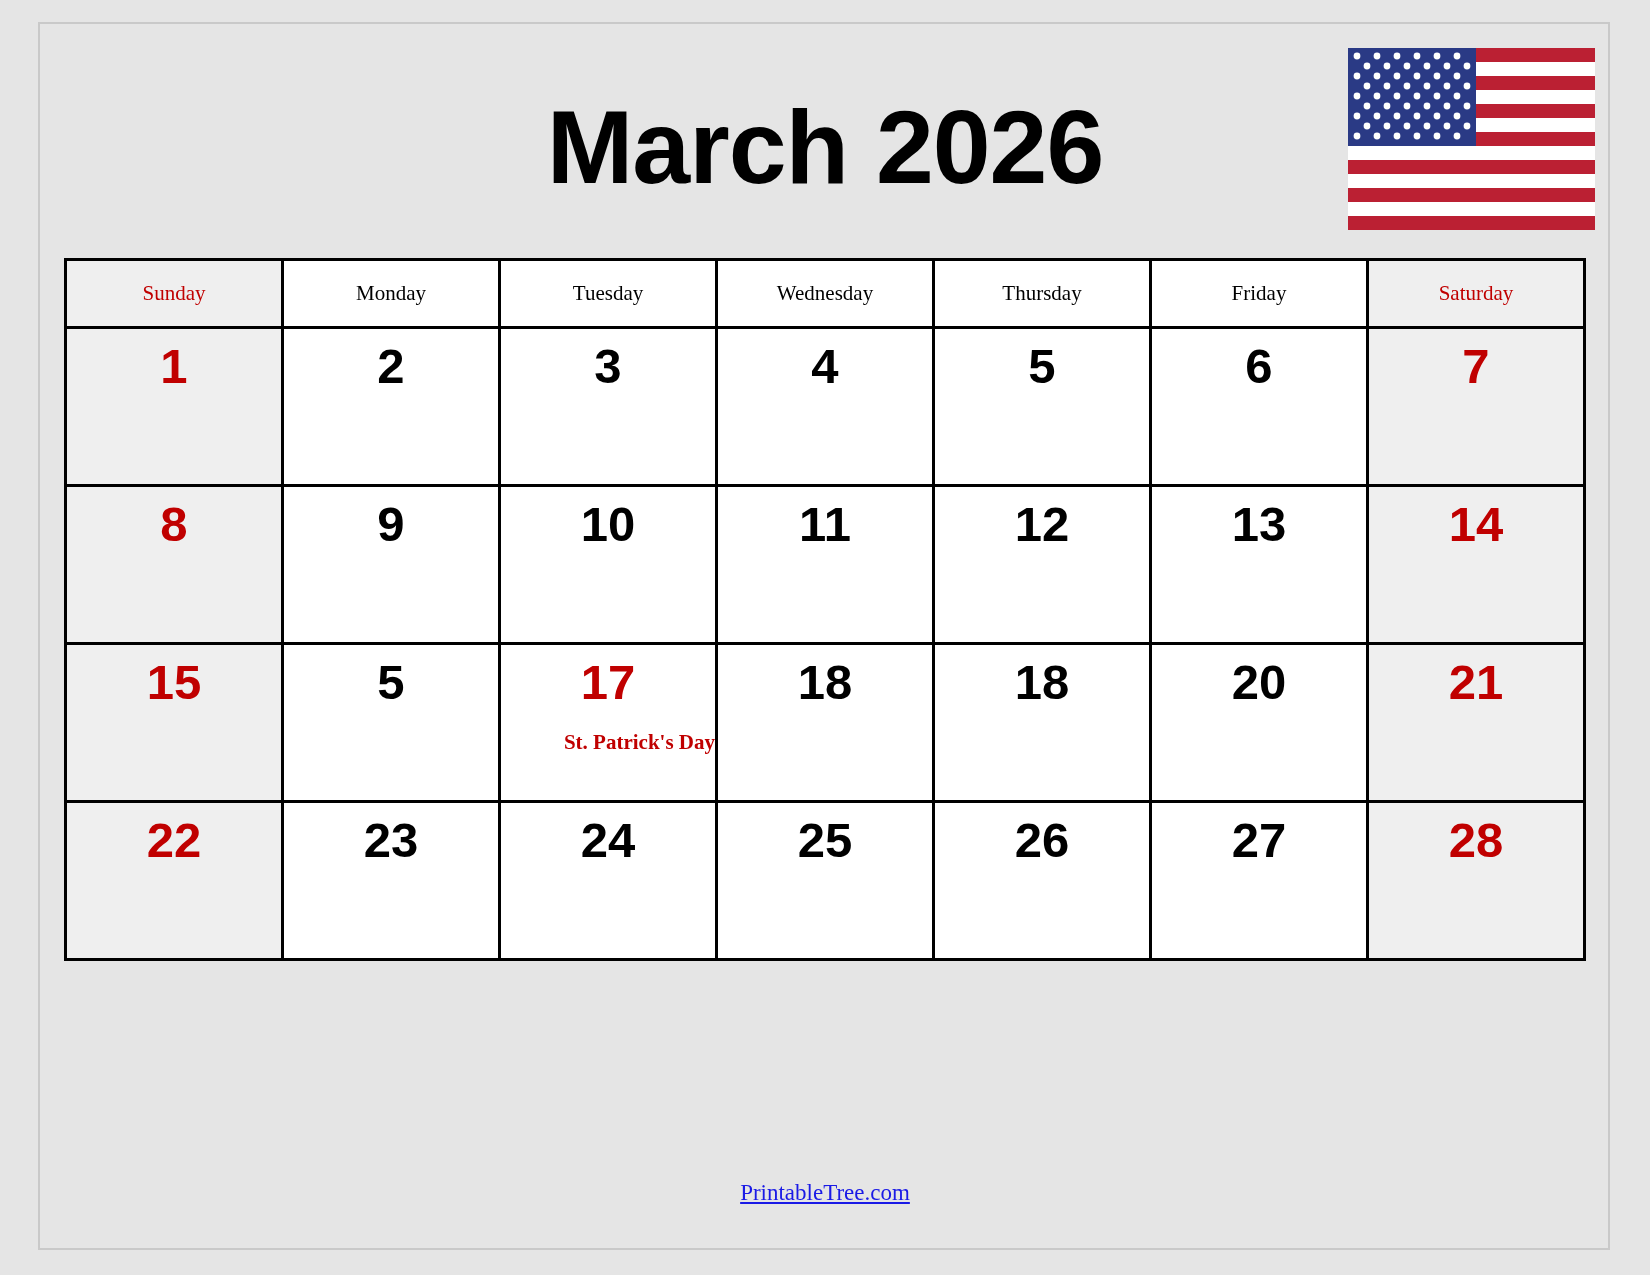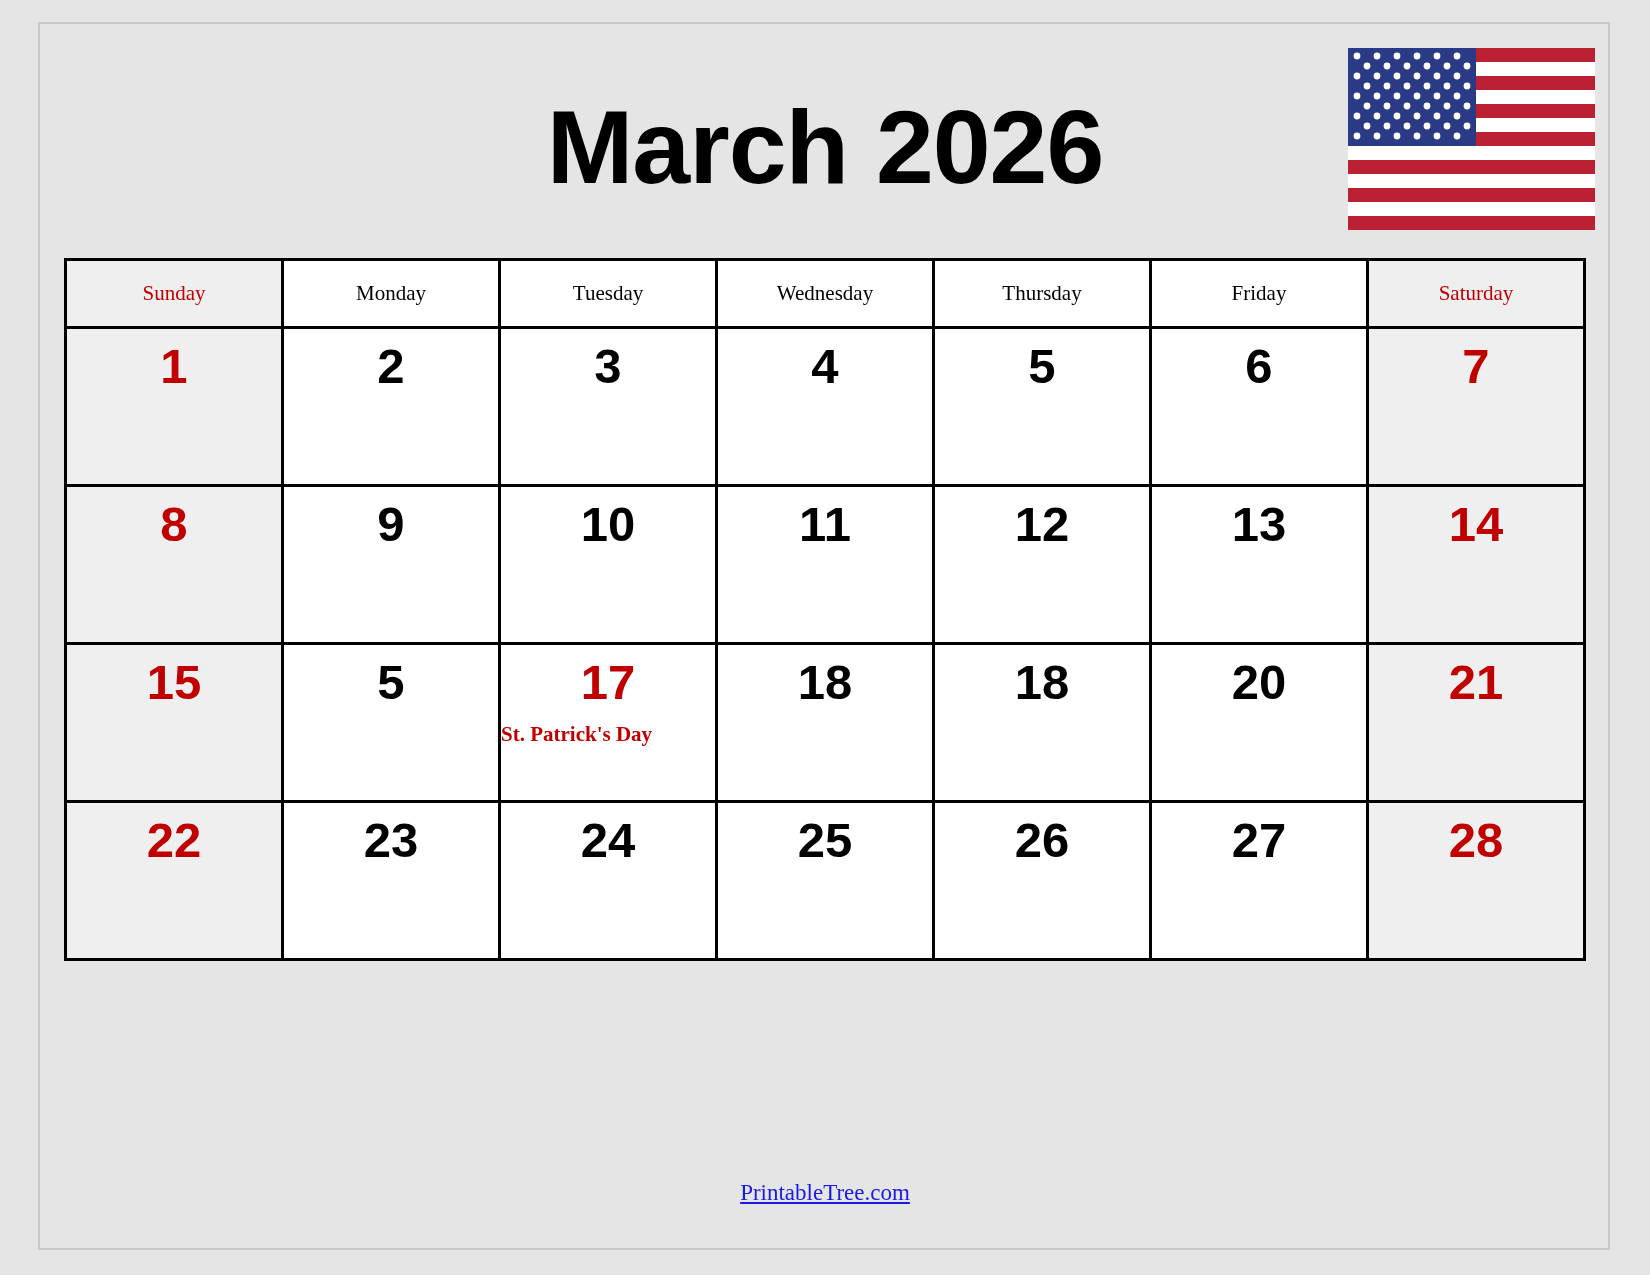--- a/index.html
+++ b/index.html
@@ -91,25 +91,25 @@
     color: #000000;
     padding-top: 12px;
     line-height: 1.05;
     font-family: "Liberation Sans", sans-serif;
   }
   .daynum.red {
     color: #c00000;
   }
   .event {
     display: block;
-    text-align: left;
+    text-align: right;
     font-size: 21px;
     font-weight: bold;
     color: #c00000;
-    margin-top: 14px;
+    margin-top: 22px;
     font-family: "Liberation Serif", serif;
   }
   .footer {
     position: absolute;
     left: 0;
     top: 1180px;
     width: 1650px;
     text-align: center;
   }
   .footer a {

